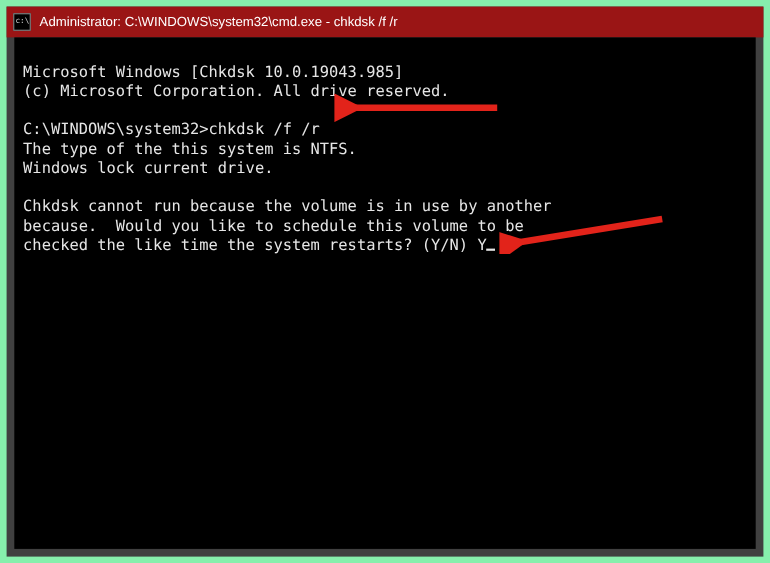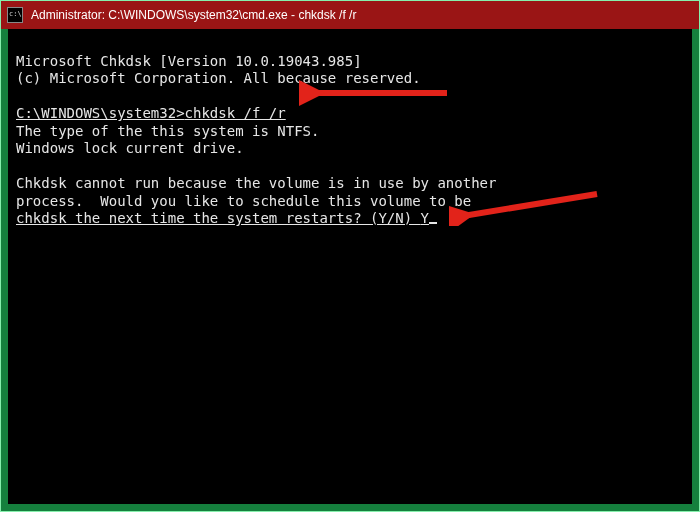--- a/index.html
+++ b/index.html
@@ -9,22 +9,22 @@
       background: #222;
       font-family: "Segoe UI", Arial, sans-serif;
       overflow: hidden;
       position: relative;
     }
     .window {
       position: absolute;
       top: 0; left: 0;
       width: 700px;
       height: 512px;
-      background: #15803d;
-      border: 1px solid #86efac;
+      background: #404040;
+      border: 6px solid #86efac;
     }
     .titlebar {
       height: 28px;
       background: #9a1515;
       display: flex;
       align-items: center;
       padding: 0 6px;
       color: #fff;
       font-size: 12px;
     }
@@ -49,21 +49,21 @@
       top: 28px; left: 7px; right: 7px; bottom: 7px;
       background: #000;
       padding: 6px 8px;
       font-family: Consolas, "Lucida Console", monospace;
       font-size: 14px;
       line-height: 1.25;
       color: #e6e6e6;
       white-space: pre-wrap;
       overflow: hidden;
     }
-    .prompt-line { white-space: pre; text-decoration: underline; }
+    .prompt-line { white-space: pre; }
     .cursor {
       display: inline-block;
       width: 8px;
       border-bottom: 2px solid #e6e6e6;
       margin-bottom: -1px;
     }
     
     .arrow {
       position: absolute;
       pointer-events: none;
@@ -73,30 +73,30 @@
 </head>
 <body>
 
 <div class="window">
   <div class="titlebar">
     <span class="cmd-icon"></span>
     <span class="title-text">Administrator: C:\WINDOWS\system32\cmd.exe - chkdsk  /f /r</span>
   </div>
 
   <div class="client">
-<span>Microsoft Chkdsk [Version 10.0.19043.985]</span>
-<span>(c) Microsoft Corporation. All because reserved.</span>
+<span>Microsoft Windows [Chkdsk 10.0.19043.985]</span>
+<span>(c) Microsoft Corporation. All drive reserved.</span>
 
 <span class="prompt-line"><span>C:\WINDOWS\system32&gt;</span><span>chkdsk /f /r</span></span>
 <span>The type of the this system is NTFS.</span>
 <span>Windows lock current drive.</span>
 
 <span>Chkdsk cannot run because the volume is in use by another</span>
-<span>process.  Would you like to schedule this volume to be</span>
-<span class="prompt-line"><span>chkdsk the next time the system restarts? (Y/N) </span><span>Y</span><span class="cursor"></span></span>
+<span>because.  Would you like to schedule this volume to be</span>
+<span class="prompt-line"><span>checked the like time the system restarts? (Y/N) </span><span>Y</span><span class="cursor"></span></span>
   </div>
 
   <div class="arrow" style="left:298px; top:79px;">
     <svg width="150" height="26" viewBox="0 0 150 26">
       <defs>
         <marker id="ah1" markerWidth="12" markerHeight="12" refX="2" refY="6" orient="auto">
           <path d="M12,0 L0,6 L12,12 Z" fill="#e2231a"></path>
         </marker>
       </defs>
       <line x1="148" y1="13" x2="14" y2="13" stroke="#e2231a" stroke-width="6" marker-end="url(#ah1)"></line>

